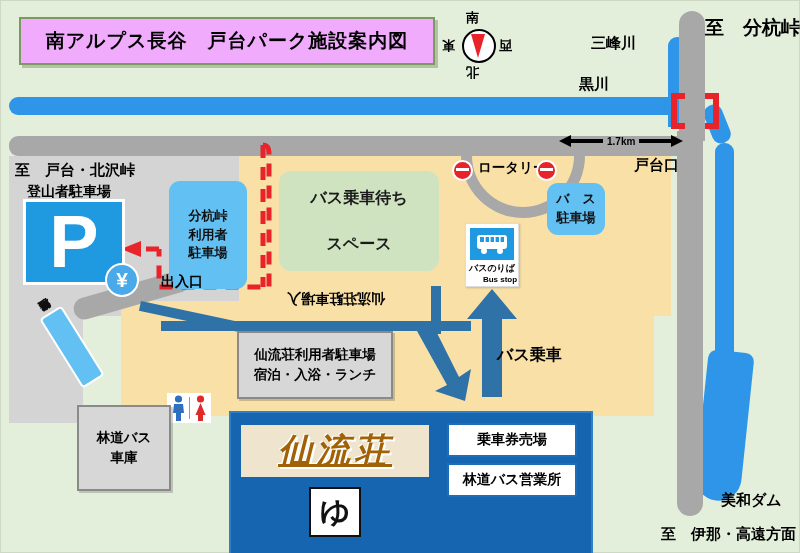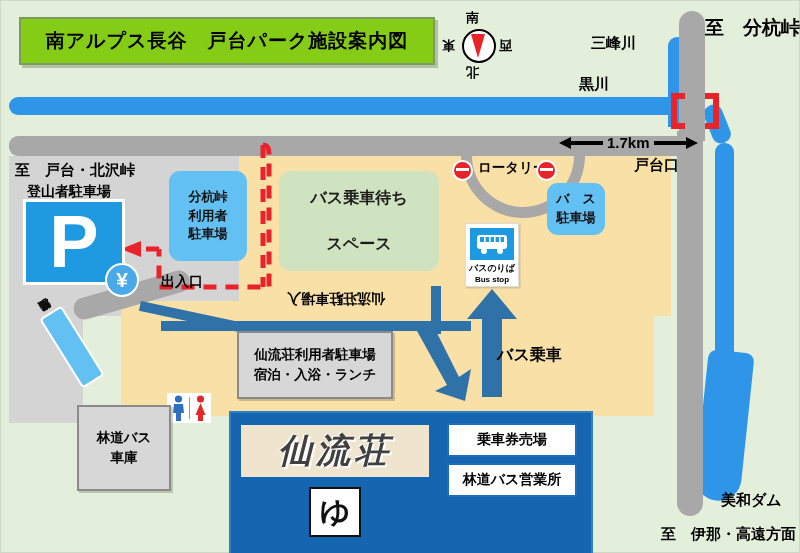--- a/index.html
+++ b/index.html
@@ -13,21 +13,21 @@
     position:relative;
     width:800px;height:553px;
     background:#e3efdb;
     border:1px solid #cfd8c4;
     box-sizing:border-box;
   }
   .abs{position:absolute;}
   
   .title-box{
     left:18px;top:16px;width:412px;height:44px;
-    background:#84cc16;
+    background:#f0abfc;
     border:2px solid #7a9a5f;
     box-shadow:3px 3px 0 rgba(120,140,100,.45);
     display:flex;align-items:center;justify-content:center;
     font-weight:bold;font-size:19px;color:#000;letter-spacing:1px;
   }
   
   .river{background:#2f95e8;position:absolute;}
   .road{background:#a8a8a8;position:absolute;}
   .rnd{border-radius:9px;}
   
@@ -69,57 +69,58 @@
   }
   
   .busstop-card{
     background:#fff;border:1px solid #ddd;position:absolute;
     display:flex;flex-direction:column;align-items:center;
     padding-bottom:2px;box-shadow:1px 1px 2px rgba(0,0,0,.2);
   }
   .busstop-sq{background:#1f9ae0;width:44px;height:44px;margin:4px 0 2px 0;
     display:flex;align-items:center;justify-content:center;}
   .busstop-t1{font-weight:bold;font-size:9px;color:#000;}
-  .busstop-t2{font-weight:bold;font-size:8px;color:#000;}
+  .busstop-t2{font-weight:bold;font-size:8px;color:#000;padding-left:16px;}
   
   .noentry{
     position:absolute;width:17px;height:17px;border-radius:50%;
     background:#e8232a;border:2px solid #fff;
   }
   .noentry::after{
     content:"";position:absolute;left:2px;top:6px;width:13px;height:3px;background:#fff;
   }
   
   .bldg{background:#1565b0;position:absolute;border:2px solid #2f7fc9;}
   .bldg-name{
     background:#efe5cf;position:absolute;
     display:flex;align-items:center;justify-content:center;
-    font-weight:bold;font-style:italic;font-size:34px;color:#404040;
+    font-weight:bold;font-style:italic;font-size:34px;color:#a16207;
     letter-spacing:4px;
     text-shadow:2px 2px 0 #fff, -1px -1px 0 #fff;
+    text-decoration:underline;
   }
   .yu{
     background:#fff;position:absolute;border:2px solid #111;
     display:flex;align-items:center;justify-content:center;
     font-size:30px;font-weight:bold;color:#111;
   }
   
   .wc{background:#fff;position:absolute;display:flex;align-items:center;justify-content:center;gap:3px;}
   
   .compass{position:absolute;width:78px;height:76px;}
   .compass .circ{
     position:absolute;left:23px;top:22px;width:30px;height:30px;border-radius:50%;
     background:#fff;border:2px solid #000;
   }
   .cmp-t{position:absolute;font-weight:bold;font-size:13px;color:#000;}
   
   .bigarrow{position:absolute;}
   svg{display:block;}
   .kmline{position:absolute;display:flex;align-items:center;gap:4px;
-    font-weight:bold;font-size:15px;color:#000;}
+    font-weight:bold;font-size:10px;color:#000;}
 </style>
 </head>
 <body>
 
 <div id="map">
 
   <div class="river rnd abs" style="left:8px;top:96px;width:680px;height:18px;"></div>
   <div class="river abs" style="left:667px;top:36px;width:19px;height:90px;border-radius:9px 9px 0 0;"></div>
   <div class="river abs" style="left:700px;top:108px;width:19px;height:40px;transform:rotate(-22deg);transform-origin:top left;border-radius:9px;"></div>
   <div class="river abs" style="left:714px;top:142px;width:19px;height:230px;border-radius:9px;"></div>
@@ -202,21 +203,21 @@
   </div>
   <div class="yen abs" style="left:104px;top:262px;width:30px;height:30px;">
     <span>¥</span>
   </div>
 
   <div class="abs" style="left:58px;top:305px;width:22px;height:78px;background:#63c0f2;border:2px solid #fff;border-radius:4px;transform:rotate(-32deg);">
     <div style="writing-mode:vertical-rl;transform:rotate(180deg);font-size:11px;font-weight:bold;color:#111;
                 position:absolute;left:3px;top:4px;white-space:nowrap;">無料駐車場</div>
   </div>
 
-  <div class="blue-box abs" style="left:168px;top:170px;width:78px;height:90px;">
+  <div class="blue-box abs" style="left:168px;top:180px;width:78px;height:108px;">
     <span>分杭峠</span>
     <span>利用者</span>
     <span>駐車場</span>
   </div>
   <div class="lbl" style="left:160px;top:272px;font-size:14px;">出入口</div>
 
   <div class="green-space abs" style="left:278px;top:170px;width:160px;height:100px;gap:24px;">
     <span>バス乗車待ち</span>
     <span>スペース</span>
   </div>

